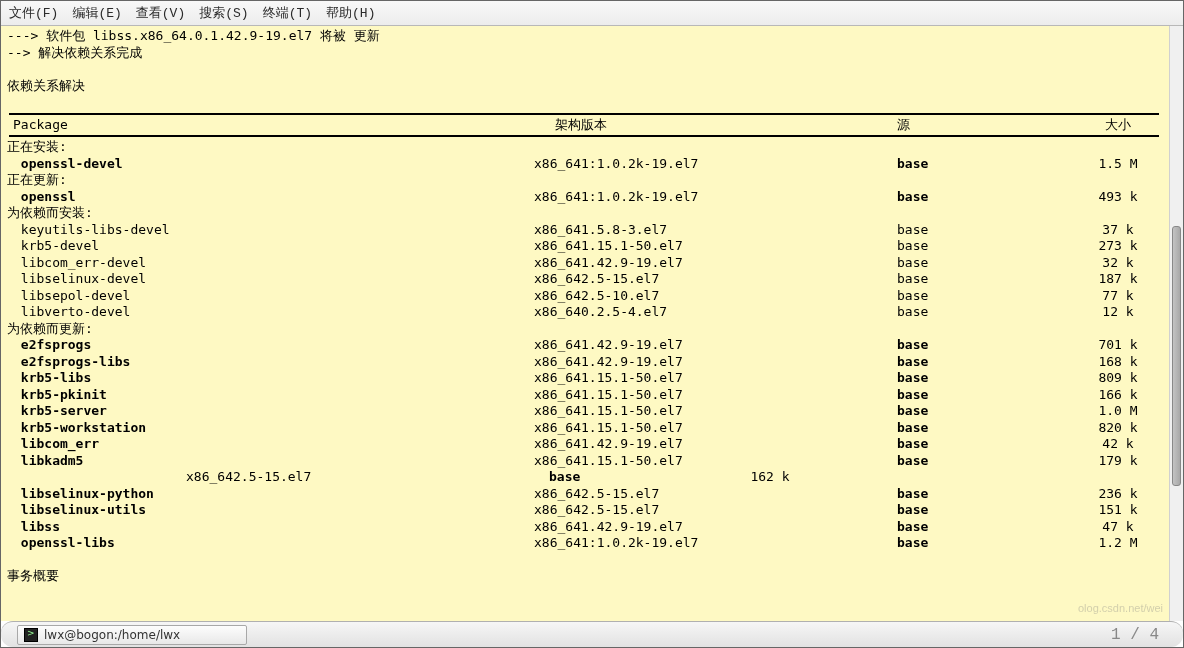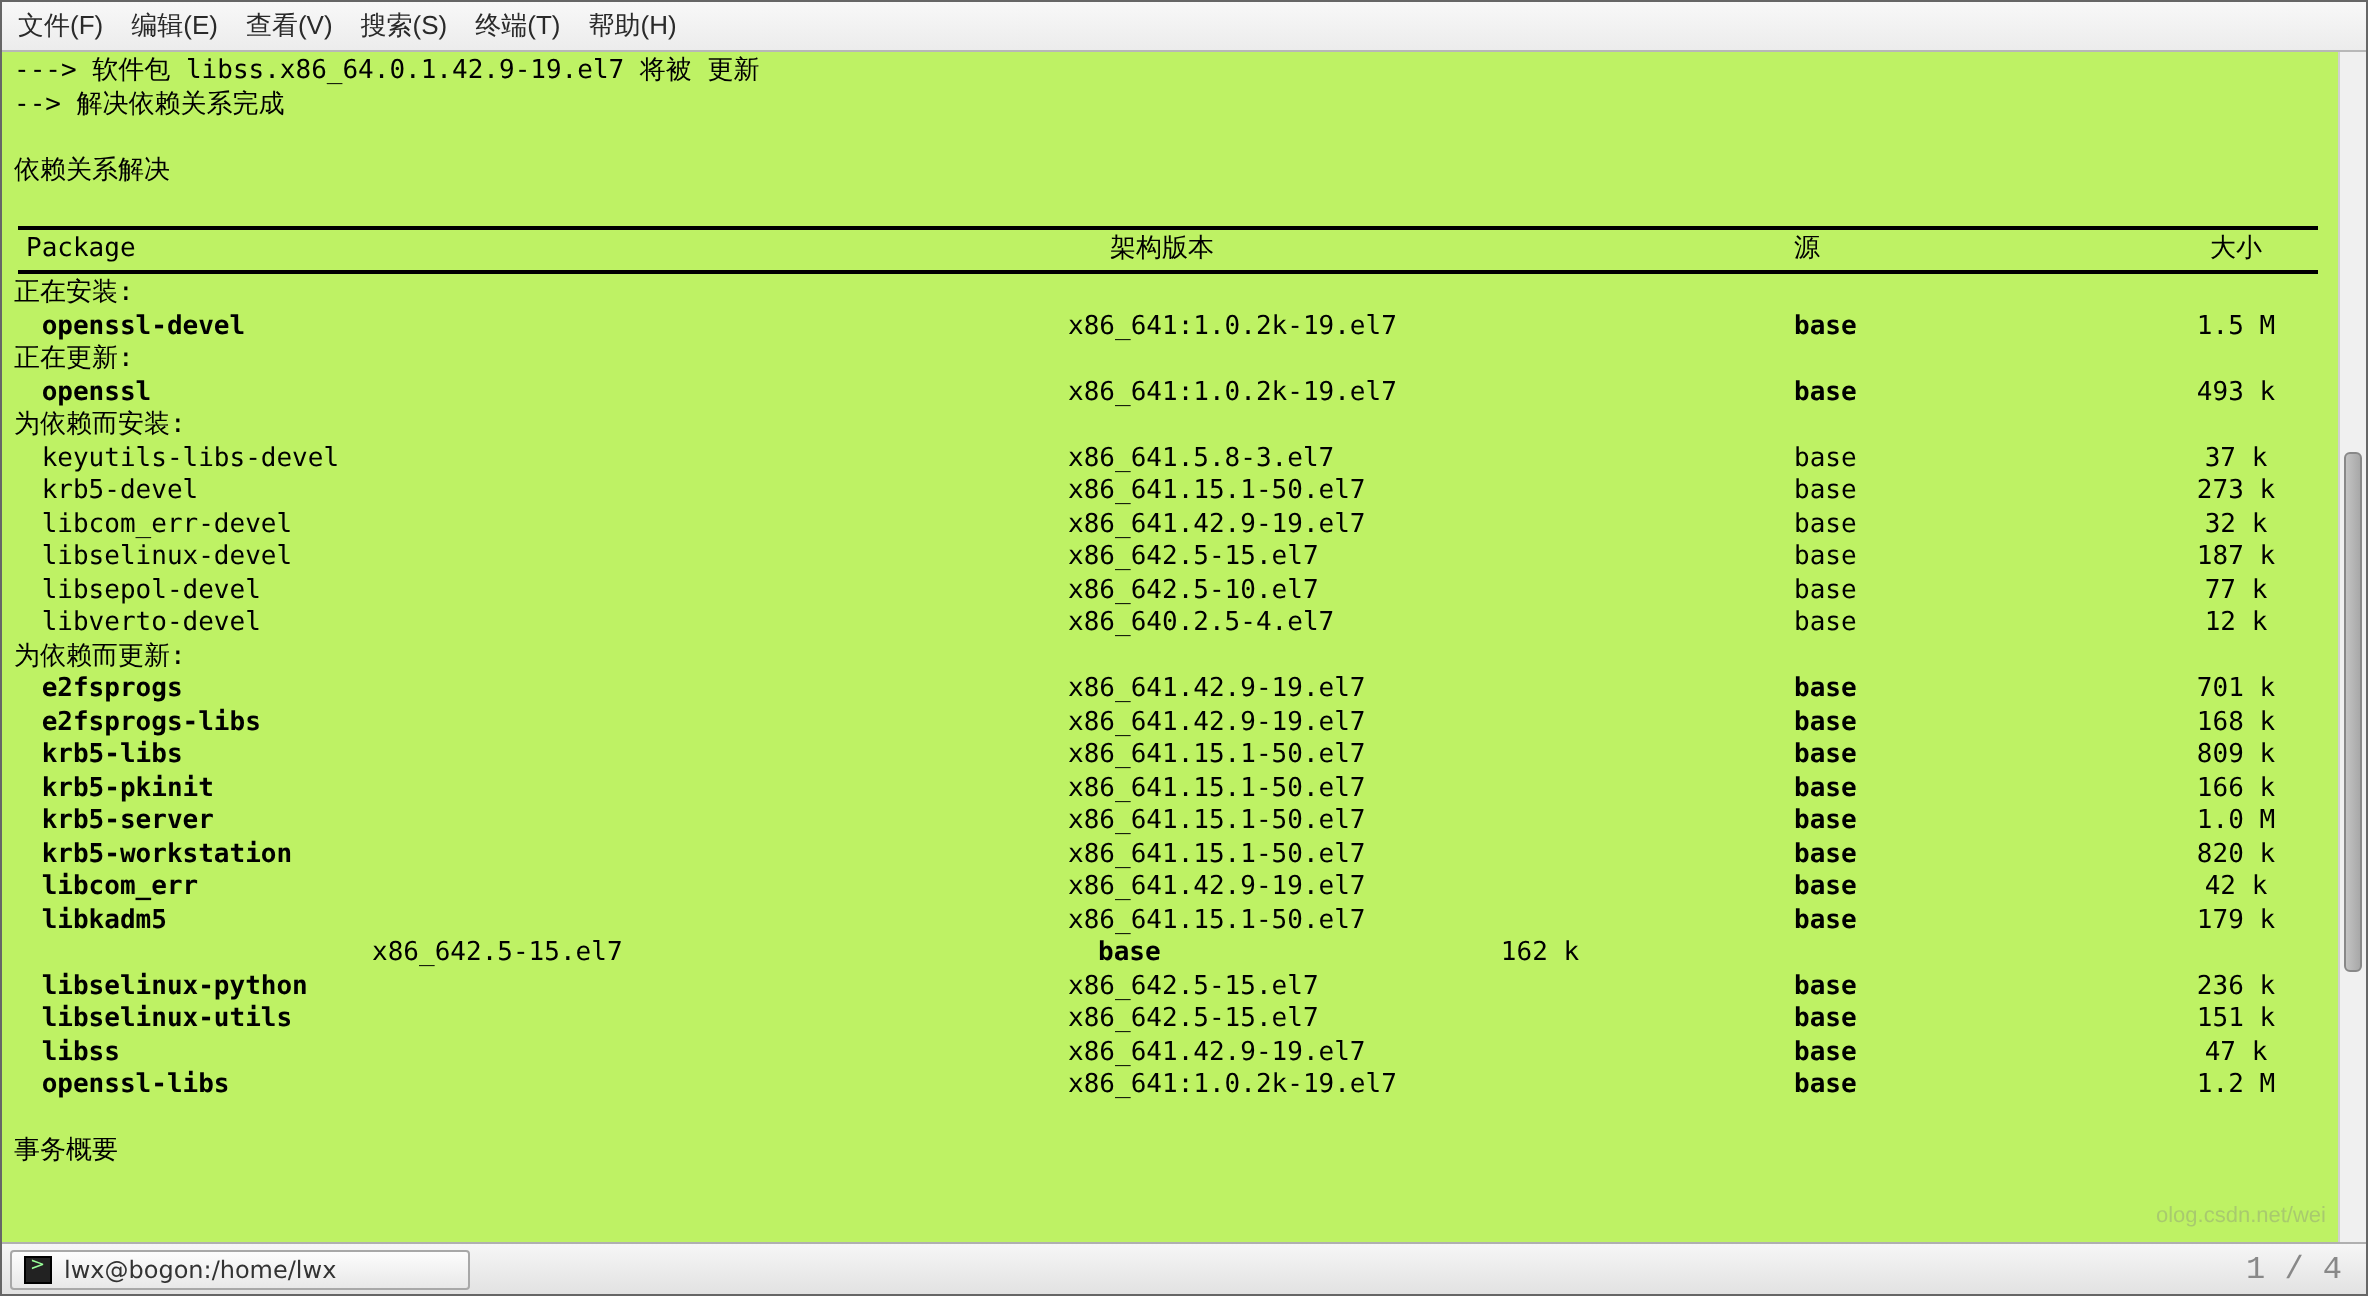--- a/index.html
+++ b/index.html
@@ -19,28 +19,28 @@
       display: flex;
       flex-direction: column;
       border: 1px solid #666;
     }
     .menubar {
       background: linear-gradient(#f8f8f8, #ececec);
       border-bottom: 1px solid #b8b8b8;
       padding: 3px 8px;
       display: flex;
       gap: 14px;
-      font-family: Liberation Sans, sans-serif;
+      font-family: Liberation Mono, monospace;
       font-size: 13px;
       color: #2a2a2a;
     }
     .menubar span { cursor: default; }
     .terminal-area {
       flex: 1;
-      background: #bef264;
+      background: #fef9c3;
       position: relative;
       overflow: hidden;
     }
     .terminal-content {
       padding: 2px 4px 8px 4px;
       width: 1164px;
       line-height: 16.5px;
     }
     .row {
       display: flex;
@@ -82,24 +82,25 @@
       background: linear-gradient(to right,#c3c3c3,#a8a8a8);
       border: 1px solid #888;
       border-radius: 3px;
     }
     .taskbar {
       height: 26px;
       background: linear-gradient(#f6f6f6,#e2e2e2);
       border-top: 1px solid #b0b0b0;
       display: flex;
       align-items: center;
-      padding: 0 4px;
+      padding: 0 16px;
       font-family: "DejaVu Sans", sans-serif;
       font-size: 12px;
       color: #333;
+      border-radius: 12px;
     }
     .task-button {
       display: flex;
       align-items: center;
       gap: 6px;
       background: linear-gradient(#fdfdfd,#e8e8e8);
       border: 1px solid #a8a8a8;
       border-radius: 2px;
       padding: 2px 10px 2px 6px;
       min-width: 230px;

